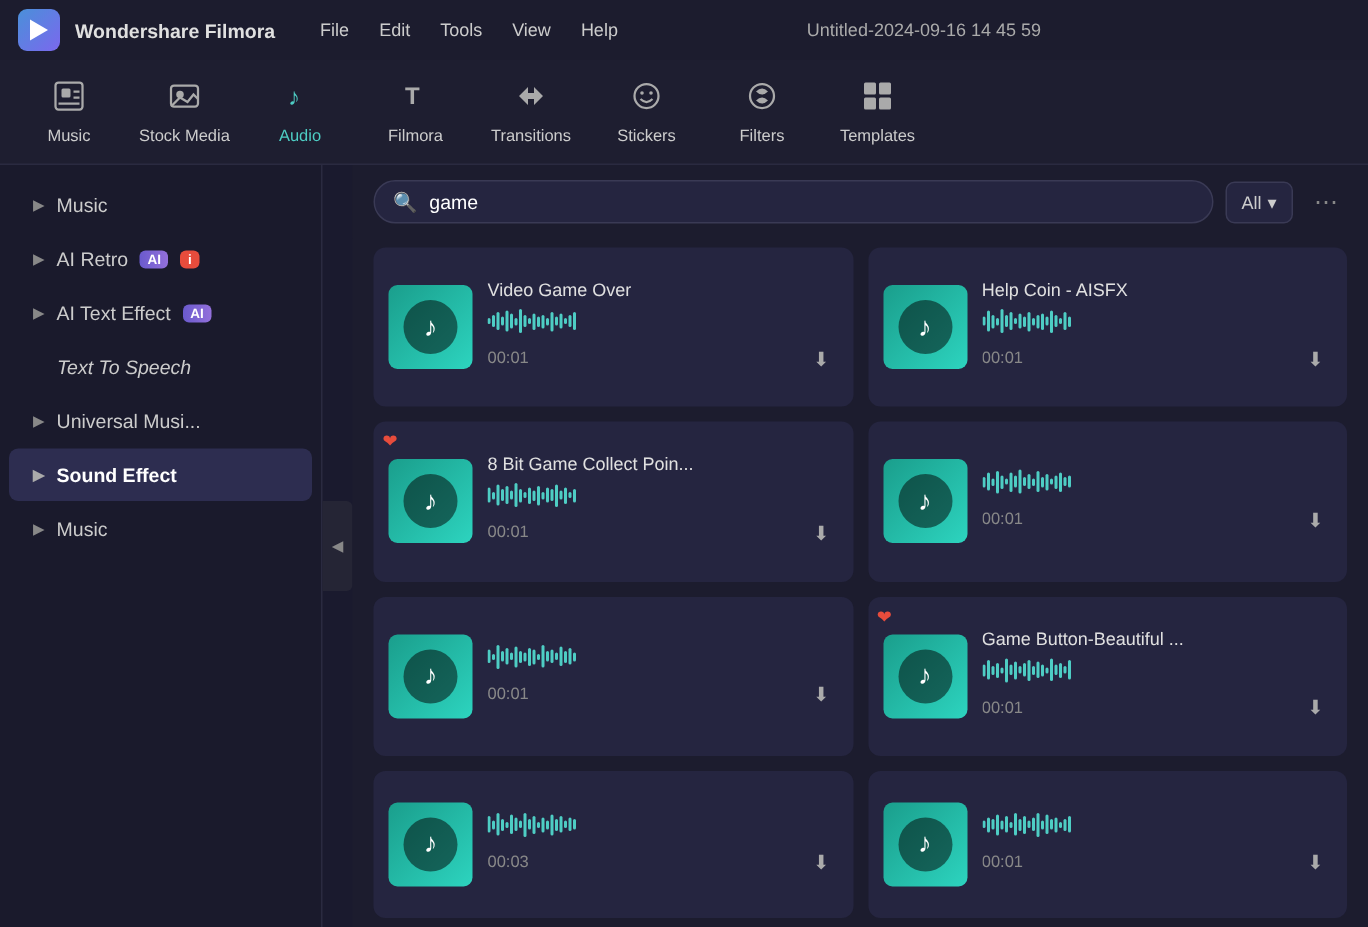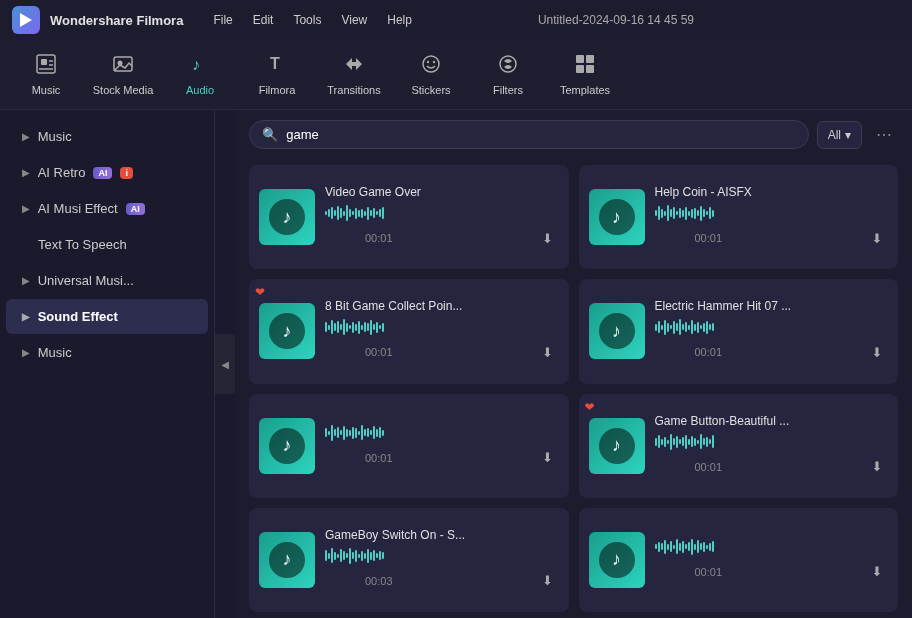--- a/index.html
+++ b/index.html
@@ -136,20 +136,21 @@
     .badge-new {
       background: #e74c3c;
       border-radius: 4px;
       padding: 1px 5px;
       font-size: 9px;
       font-weight: bold;
       color: white;
     }
     .sidebar-item.text-to-speech {
       padding-left: 32px;
+      font-style: italic;
     }
     .collapse-btn {
       width: 20px;
       height: 60px;
       background: #252535;
       border: none;
       color: #888;
       cursor: pointer;
       display: flex;
       align-items: center;
@@ -288,21 +289,20 @@
       border-radius: 1px;
     }
     .audio-meta {
       display: flex;
       align-items: center;
       justify-content: space-between;
     }
     .audio-duration {
       font-size: 11px;
       color: #888;
-      margin-left: 40px;
     }
     .audio-download {
       width: 22px;
       height: 22px;
       display: flex;
       align-items: center;
       justify-content: center;
       cursor: pointer;
       color: #aaa;
       font-size: 13px;
@@ -426,21 +426,21 @@
       <span>Music</span>
     </div>
     <div class="sidebar-item">
       <span style="font-size:10px;color:#888;">▶</span>
       <span>AI Retro</span>
       <span class="badge-ai">AI</span>
       <span class="badge-new">i</span>
     </div>
     <div class="sidebar-item">
       <span style="font-size:10px;color:#888;">▶</span>
-      <span>AI Musi Effect</span>
+      <span>AI Text Effect</span>
       <span class="badge-ai">AI</span>
     </div>
     <div class="sidebar-item text-to-speech">
       <span>Text To Speech</span>
     </div>
     <div class="sidebar-item">
       <span style="font-size:10px;color:#888;">▶</span>
       <span>Universal Musi...</span>
     </div>
     <div class="sidebar-item active">
@@ -575,21 +575,20 @@
             <span class="audio-download">⬇</span>
           </div>
         </div>
       </div>
 
       <div class="audio-card">
         <div class="audio-thumb">
           <span class="audio-thumb-icon">♪</span>
         </div>
         <div class="audio-info">
-          <div class="audio-title">Electric Hammer Hit 07 ...</div>
           <div class="audio-waveform">
             <div class="wave-bar" style="height:7px"></div>
               <div class="wave-bar" style="height:12px"></div>
               <div class="wave-bar" style="height:5px"></div>
               <div class="wave-bar" style="height:15px"></div>
               <div class="wave-bar" style="height:9px"></div>
               <div class="wave-bar" style="height:4px"></div>
               <div class="wave-bar" style="height:13px"></div>
               <div class="wave-bar" style="height:8px"></div>
               <div class="wave-bar" style="height:16px"></div>
@@ -680,21 +679,20 @@
             <span class="audio-download">⬇</span>
           </div>
         </div>
       </div>
 
       <div class="audio-card">
         <div class="audio-thumb">
           <span class="audio-thumb-icon">♪</span>
         </div>
         <div class="audio-info">
-          <div class="audio-title">GameBoy Switch On - S...</div>
           <div class="audio-waveform">
             <div class="wave-bar" style="height:11px"></div>
               <div class="wave-bar" style="height:6px"></div>
               <div class="wave-bar" style="height:15px"></div>
               <div class="wave-bar" style="height:8px"></div>
               <div class="wave-bar" style="height:4px"></div>
               <div class="wave-bar" style="height:13px"></div>
               <div class="wave-bar" style="height:9px"></div>
               <div class="wave-bar" style="height:5px"></div>
               <div class="wave-bar" style="height:16px"></div>

